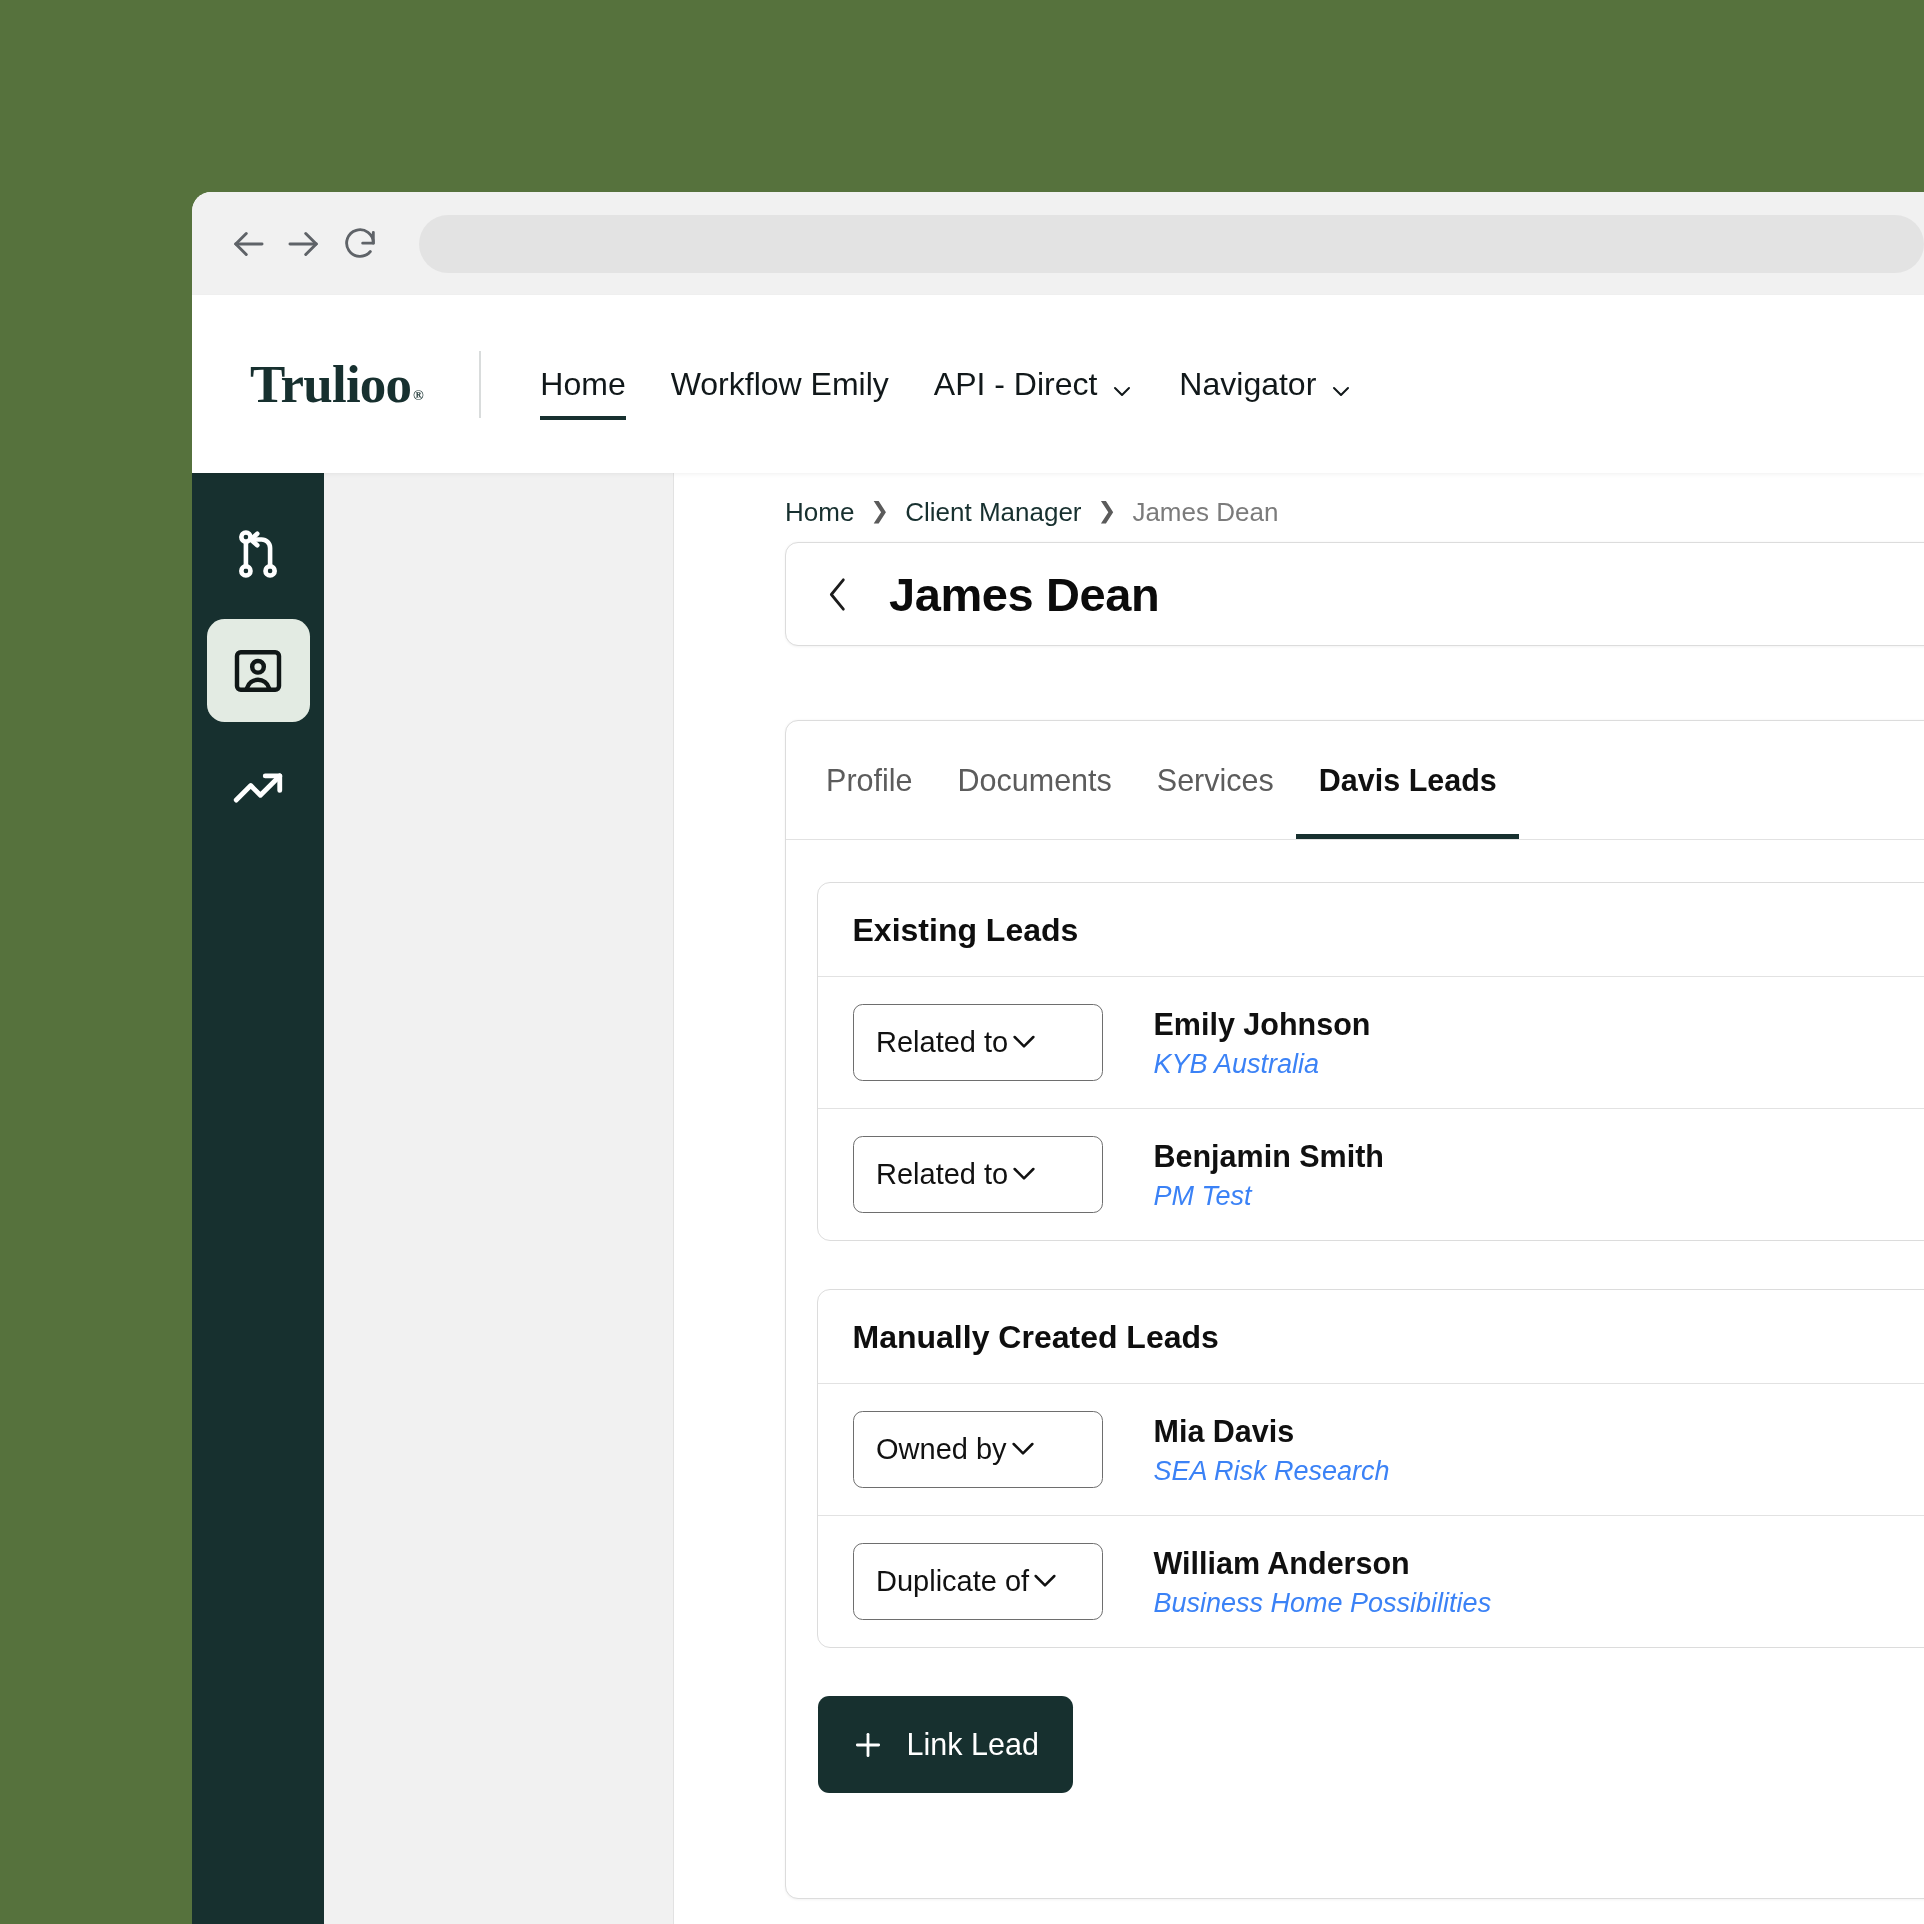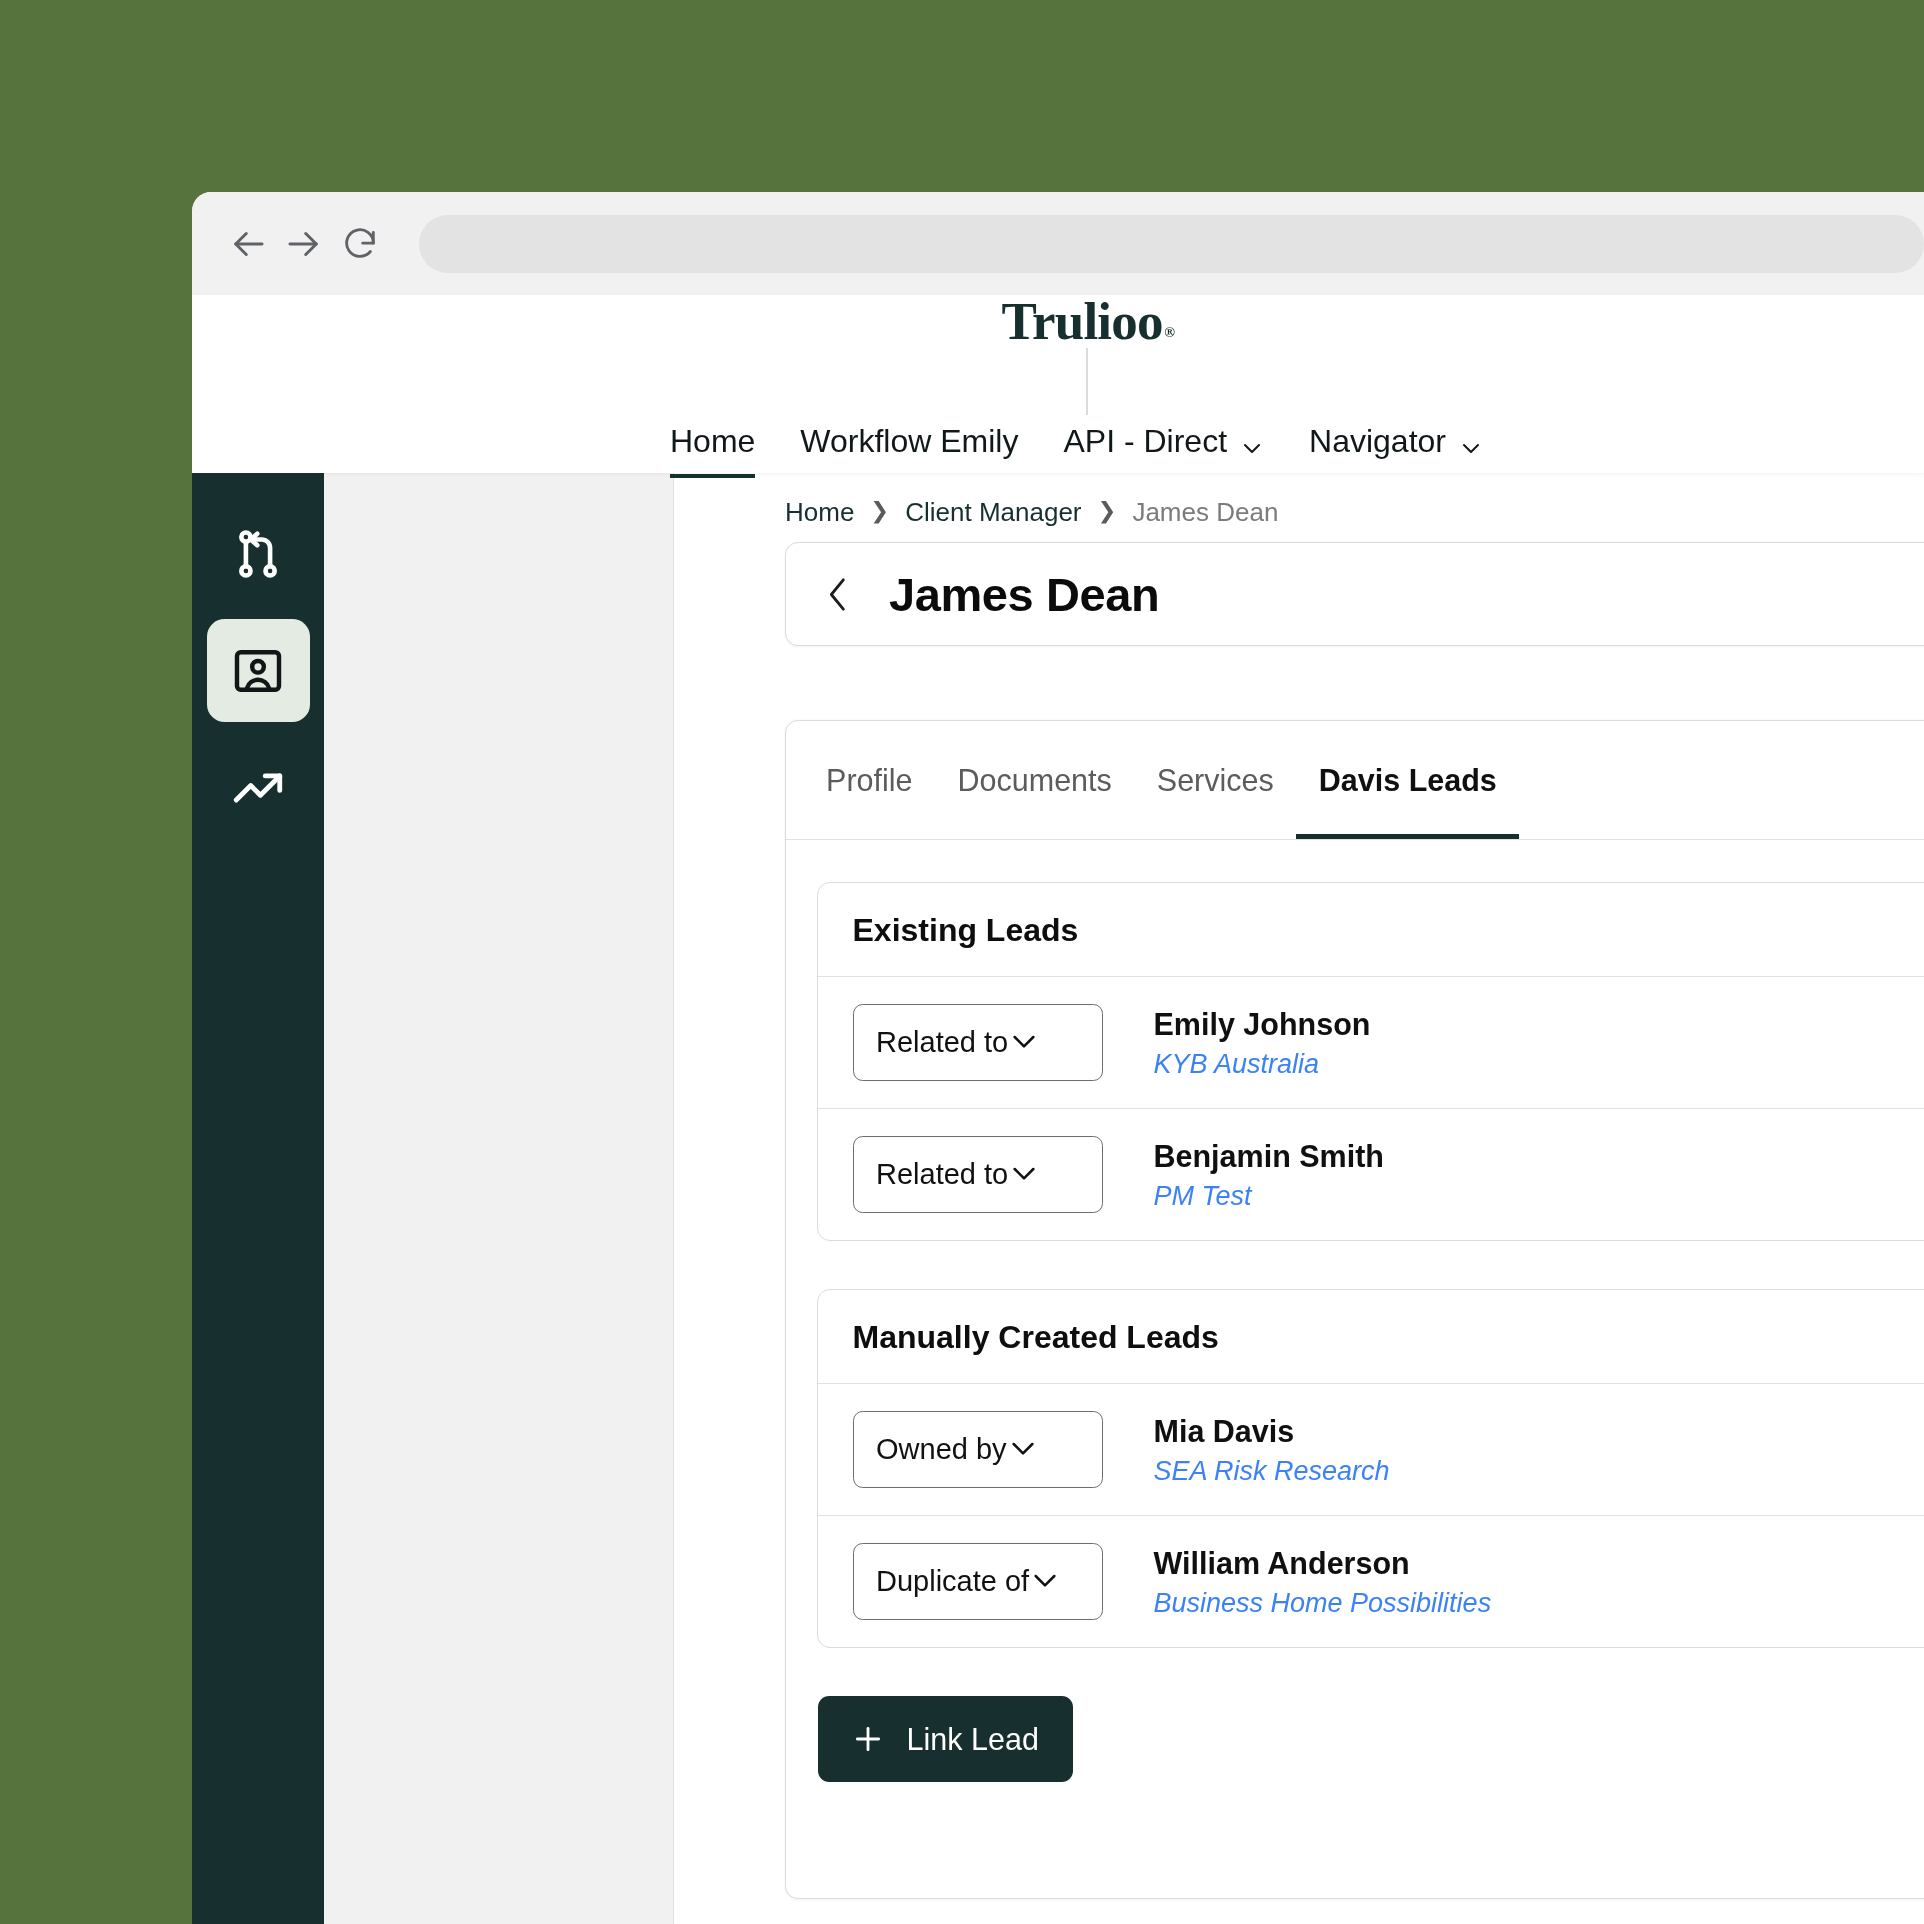--- a/index.html
+++ b/index.html
@@ -50,21 +50,20 @@
   }
 
   
   #app-header {
     position: absolute; left: 0; top: 103px;
     width: 100%; height: 178px;
     background: #ffffff;
     display: flex; align-items: center;
     box-shadow: 0 1.6px 4.8px rgba(0,0,0,0.06);
     z-index: 5;
-    flex-direction: column;
   }
   #brand-logo {
     margin-left: 58px;
     font-family: "Liberation Serif", serif;
     font-size: 53px;
     font-weight: 700;
     color: #17302f;
     letter-spacing: -0.8px;
     line-height: 1;
     position: relative;
@@ -249,21 +248,21 @@
     margin-top: 4.8px; line-height: 1.2; font-style: italic;
   }
 
   #link-lead-button {
     display: inline-flex; align-items: center;
     gap: 22.5px;
     background: #17302f;
     color: #ffffff;
     border-radius: 11.2px;
     padding: 0 34px;
-    height: 86px;
+    height: 97px;
     font-size: 30.5px;
     margin-left: 1.6px;
   }
   #link-lead-button .plus-icon {
     width: 32px; height: 32px;
     display: flex; align-items: center; justify-content: center;
   }
 </style>
 </head>
 <body>

